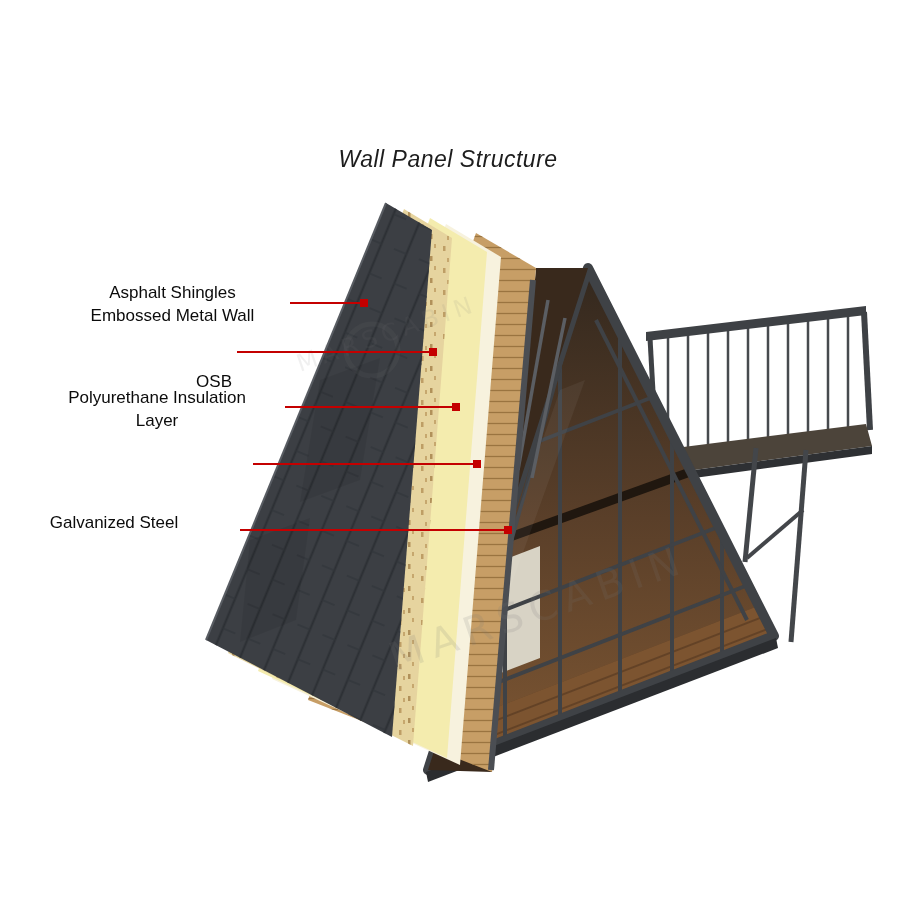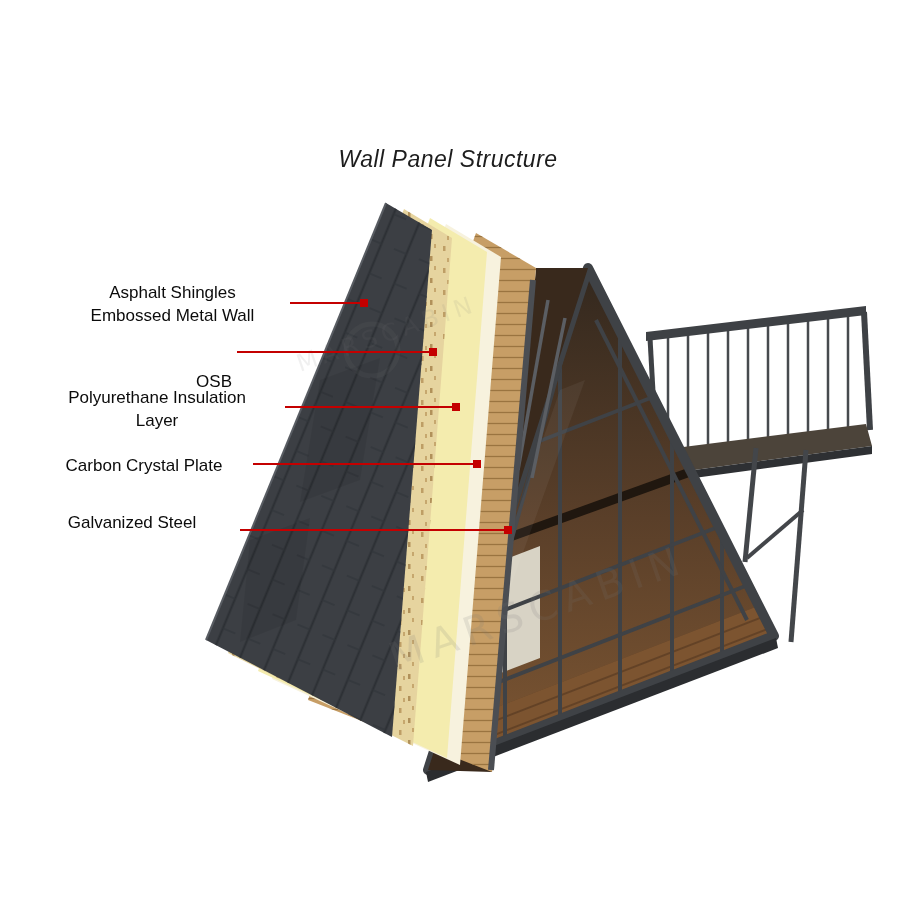--- a/index.html
+++ b/index.html
@@ -163,21 +163,18 @@
 
   <div class="lbl right" style="left:92px;top:342px;width:140px;margin-top:28px;">
     <div>OSB</div>
   </div>
 
   <div class="lbl center" style="left:40px;top:386px;width:234px;">
     <div>Polyurethane Insulation</div>
     <div>Layer</div>
   </div>
 
-  <div class="lbl center" style="left:38px;top:454px;width:212px;">
-    <div>Carbon Crystal Plate</div>
-  </div>
 
-  <div class="lbl center" style="left:30px;top:511px;width:204px;">
+  <div class="lbl center" style="left:12px;top:511px;width:204px;">
     <div>Galvanized Steel</div>
   </div>
 
 </div>
 
 </body></html>

